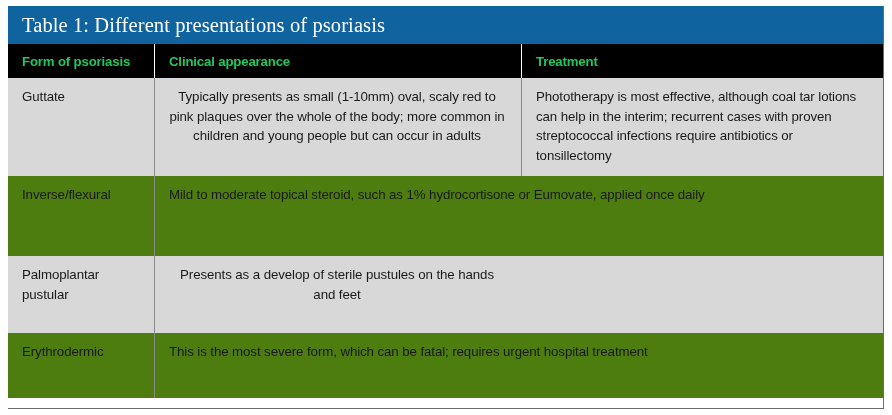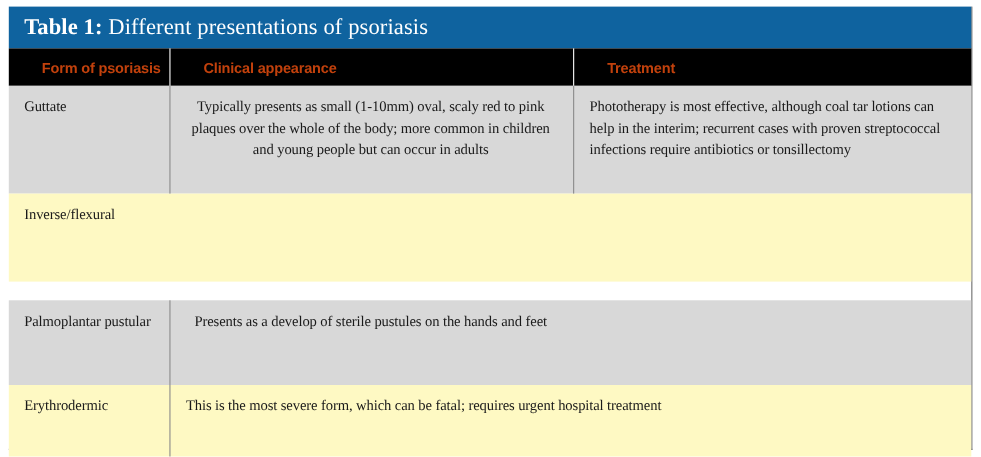--- a/index.html
+++ b/index.html
@@ -36,72 +36,71 @@
     box-sizing: border-box;
   }
   .title-text {
     font-family: "Liberation Serif", serif;
     font-size: 20.5px;
     color: #ffffff;
     letter-spacing: 0.1px;
     white-space: nowrap;
   }
   .title-text .title-label {
-    font-weight: bold;
+    font-weight: normal;
   }
 
   
   .header-row {
     display: flex;
     height: 34px;
     background: #000000;
   }
   .header-cell {
     display: flex;
     align-items: center;
     box-sizing: border-box;
-    color: #c2410c;
+    color: #22c55e;
     font-size: 13.2px;
     font-weight: bold;
-    padding-left: 30px;
+    padding-left: 14px;
     letter-spacing: -0.15px;
     white-space: nowrap;
   }
   .c1 { width: 146px; flex: 0 0 146px; }
   .c2 { width: 367px; flex: 0 0 367px; text-align: center; }
   .c3 { flex: 1 1 auto; }
 
   .header-cell.c2, .header-cell.c3 {
     border-left: 1.5px solid #ffffff;
   }
 
   
   .body-row {
     display: flex;
     align-items: stretch;
   }
   .body-row.shade-a { background: #d8d8d8; }
-  .body-row.shade-b { background: #fef9c3; }
+  .body-row.shade-b { background: #4d7c0f; }
 
   .body-cell {
     box-sizing: border-box;
     padding: 9px 16px 10px 14px;
     font-size: 13.3px;
     line-height: 19.6px;
     color: #1a1a1a;
     letter-spacing: -0.1px;
-    font-family: Liberation Serif, serif;
   }
   .body-cell.c2, .body-cell.c3 {
     border-left: 1.2px solid #8a8a8a;
   }
 
   .row-1 { height: 98px; }
   .row-2 { height: 80px; }
-  .row-3 { height: 77px; margin-top: 17px; }
+  .row-3 { height: 77px; }
   .row-4 { height: 65px; }
 </style>
 </head>
 <body>
 
 <div class="table-wrap">
 
   <div class="title-bar">
     <div class="title-text"><span class="title-label">Table 1:</span><span> Different presentations of psoriasis</span></div>
   </div>
@@ -113,20 +112,21 @@
   </div>
 
   <div class="body-row shade-a row-1">
     <div class="body-cell c1">Guttate</div>
     <div class="body-cell c2">Typically presents as small (1-10mm) oval, scaly red to pink plaques over the whole of the body; more common in children and young people but can occur in adults</div>
     <div class="body-cell c3">Phototherapy is most effective, although coal tar lotions can help in the interim; recurrent cases with proven streptococcal infections require antibiotics or tonsillectomy</div>
   </div>
 
   <div class="body-row shade-b row-2">
     <div class="body-cell c1">Inverse/flexural</div>
+    <div class="body-cell c3">Mild to moderate topical steroid, such as 1% hydrocortisone or Eumovate, applied once daily</div>
   </div>
 
   <div class="body-row shade-a row-3">
     <div class="body-cell c1">Palmoplantar pustular</div>
     <div class="body-cell c2">Presents as a develop of sterile pustules on the hands and feet</div>
   </div>
 
   <div class="body-row shade-b row-4">
     <div class="body-cell c1">Erythrodermic</div>
     <div class="body-cell c3">This is the most severe form, which can be fatal; requires urgent hospital treatment</div>

